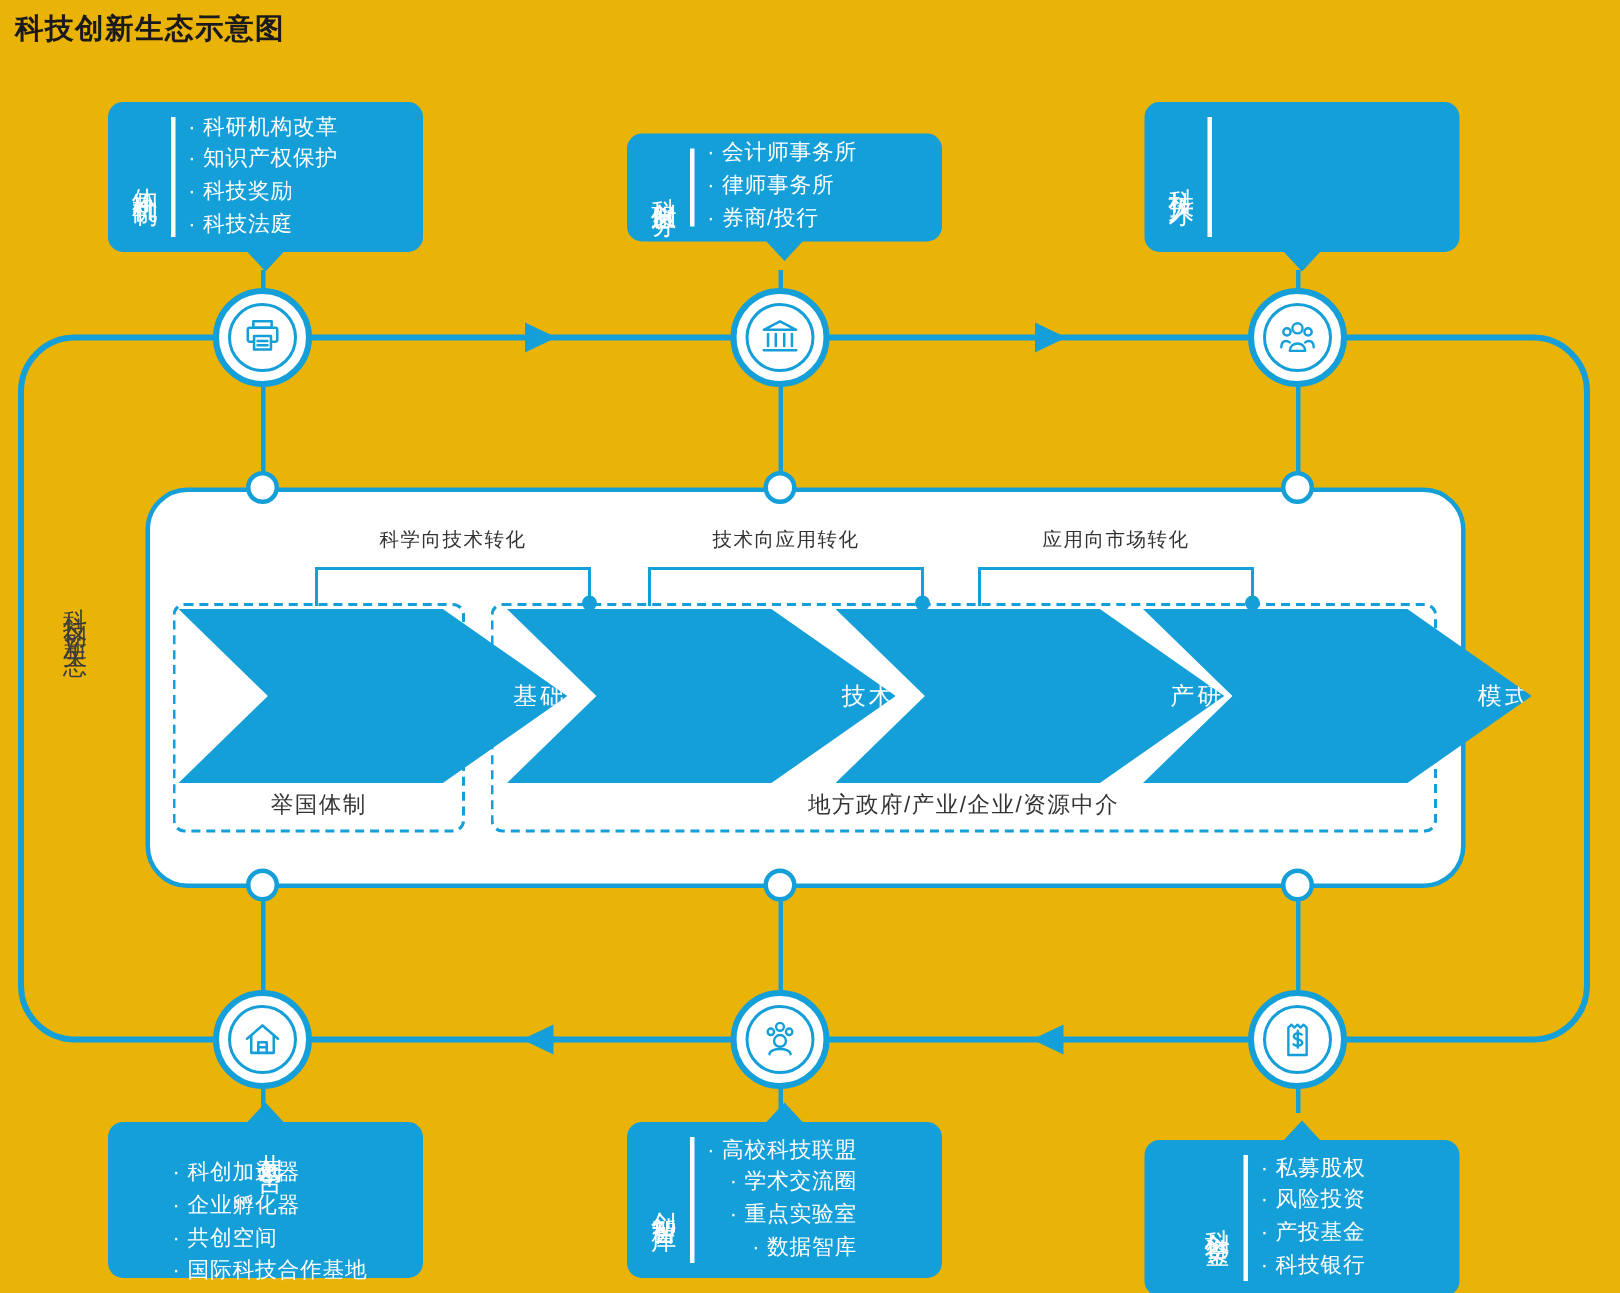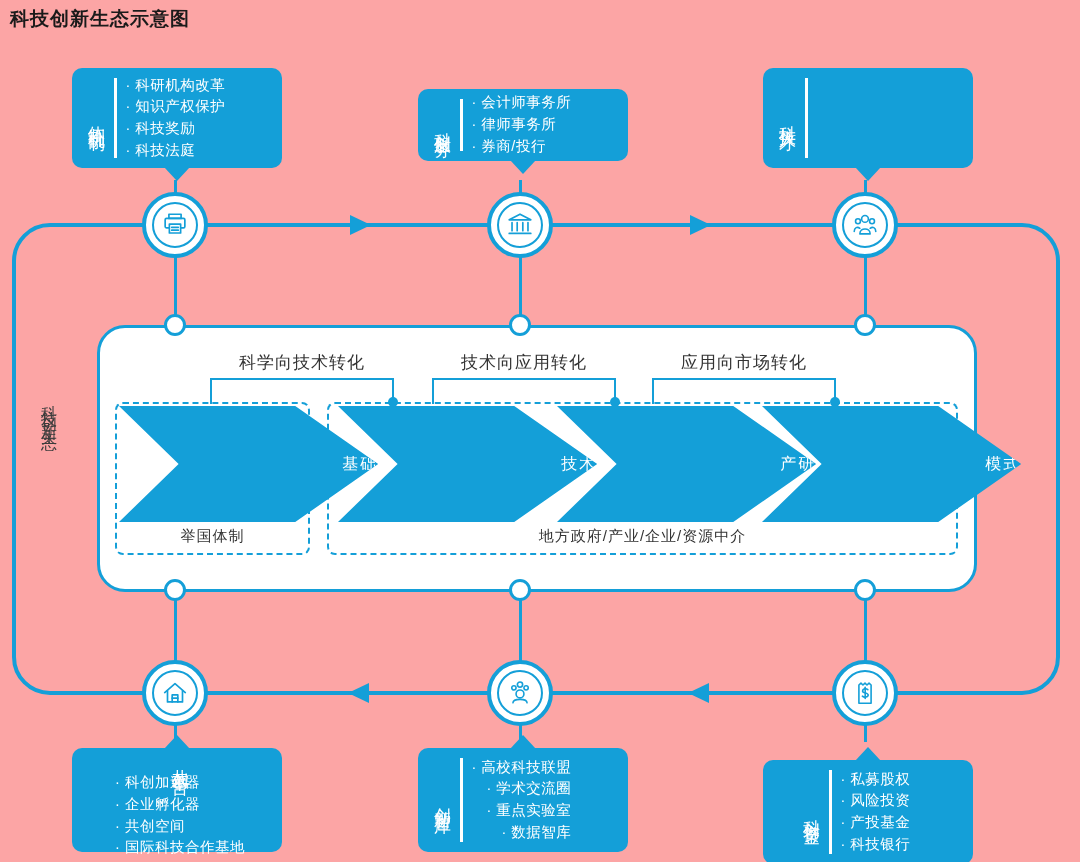--- a/index.html
+++ b/index.html
@@ -1,21 +1,21 @@
 <!DOCTYPE html>
 <html><head>
 <meta charset="utf-8">
 <style>
   :root{
     --blue:#149fd8;
     --ink:#1a1a1a;
   }
   *{margin:0;padding:0;box-sizing:border-box;}
   body{background:#fff;font-family:"Liberation Sans","DejaVu Sans",sans-serif;}
-  .canvas{position:relative;width:1080px;height:862px;background:#fca5a5;overflow:hidden;padding-left:23px;}
+  .canvas{position:relative;width:1080px;height:862px;background:#eab308;overflow:hidden;padding-left:23px;}
 
   .title{position:absolute;left:10px;top:6px;font-size:19px;font-weight:700;color:var(--ink);letter-spacing:1px;}
 
   
   .loop{position:absolute;left:12px;top:223px;width:1048px;height:472px;border:4px solid var(--blue);border-radius:38px;}
 
   
   .vline{position:absolute;width:3px;background:var(--blue);}
 
   
@@ -33,21 +33,21 @@
   
   .inner-box{position:absolute;left:97px;top:325px;width:880px;height:267px;border:3px solid var(--blue);border-radius:28px;background:#fff;z-index:1;}
 
   .eco-label{position:absolute;left:38px;top:392px;writing-mode:vertical-rl;text-orientation:upright;font-size:16px;color:#3c3c3c;letter-spacing:6px;z-index:2;}
 
   
   .bracket{position:absolute;height:24px;border-top:2px solid var(--blue);z-index:2;}
   .bracket .tick-l{position:absolute;left:0;top:0;width:2px;height:24px;background:var(--blue);}
   .bracket .tick-r{position:absolute;right:0;top:0;width:2px;height:20px;background:var(--blue);}
   .bracket .dot{position:absolute;right:-4px;top:17px;width:10px;height:10px;border-radius:50%;background:var(--blue);}
-  .bracket-label{position:absolute;width:184px;text-align:center;font-size:17px;color:#333;z-index:2;letter-spacing:1px;}
+  .bracket-label{position:absolute;width:184px;text-align:center;font-size:13px;color:#333;z-index:2;letter-spacing:1px;}
 
   
   .dashed{position:absolute;top:402px;height:153px;border:2px dashed var(--blue);border-radius:8px;z-index:1;}
   .dashed-label{position:absolute;bottom:7px;left:0;right:0;text-align:center;font-size:15px;color:#333;letter-spacing:1px;}
 
   
   .chevron{position:absolute;top:406px;width:172px;height:116px;background:var(--blue);clip-path:polygon(0 0,68% 0,100% 50%,68% 100%,0 100%,23% 50%);display:flex;align-items:center;justify-content:center;padding-left:24%;z-index:2;}
   .chevron span{color:#fff;font-size:16px;letter-spacing:2px;white-space:nowrap;}
 
   

